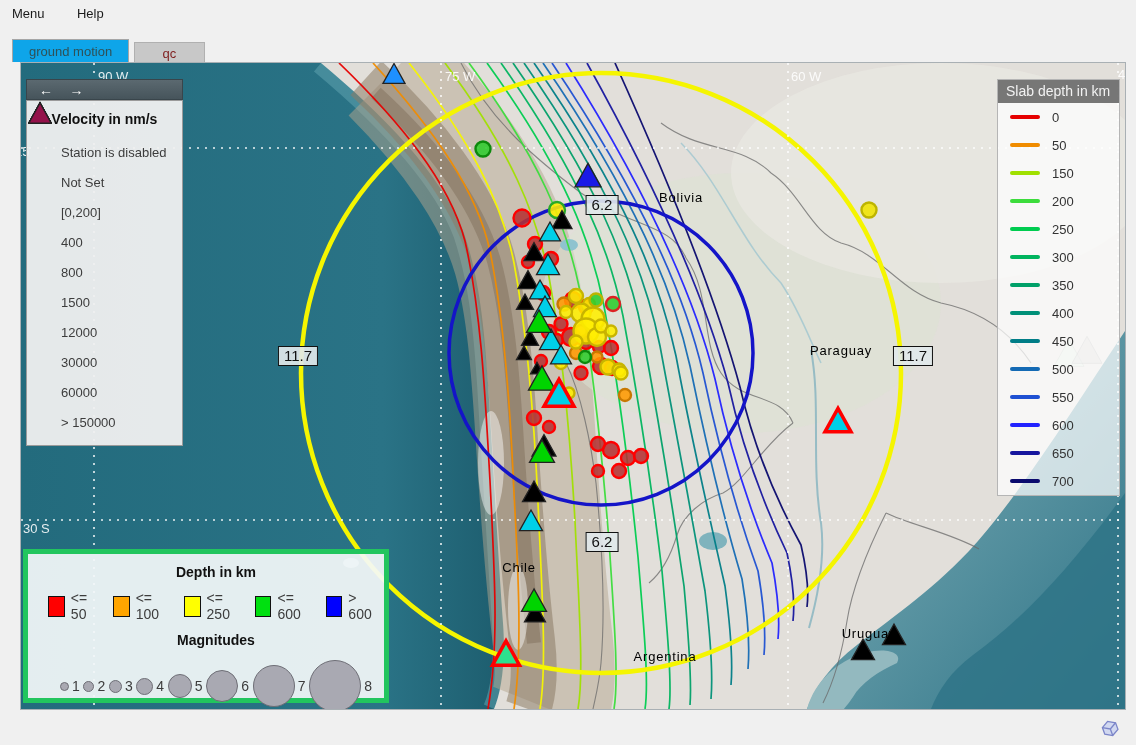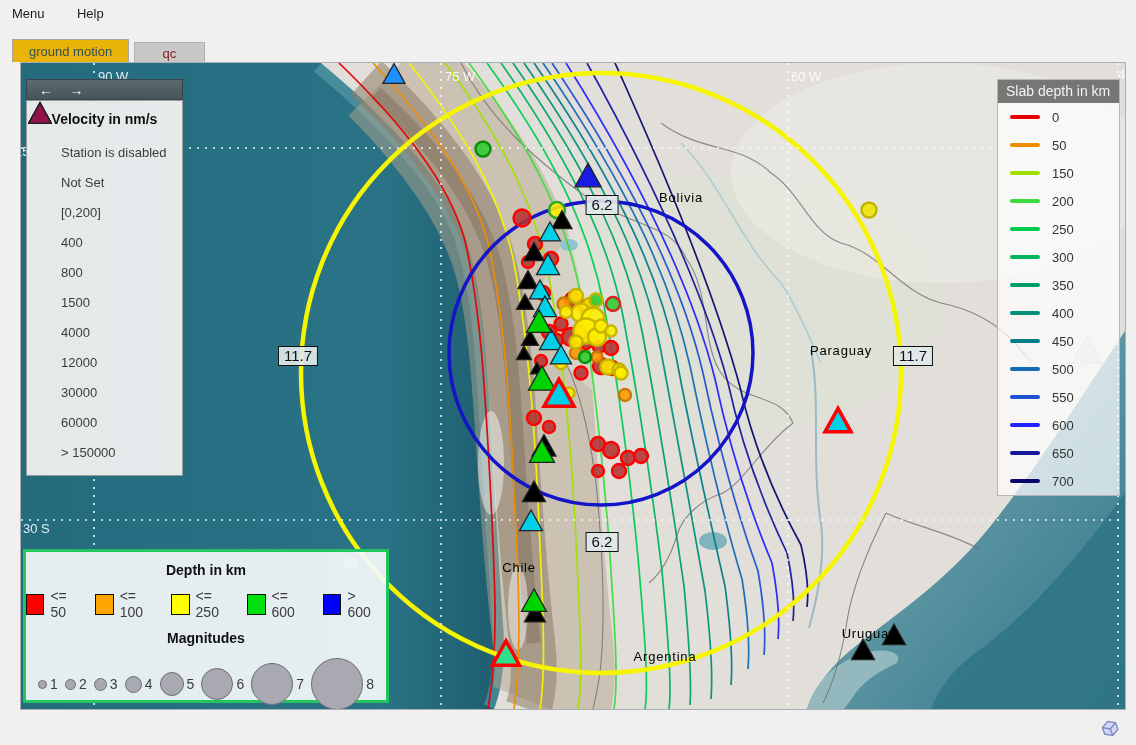--- a/index.html
+++ b/index.html
@@ -16,21 +16,21 @@
     display:inline-block;margin-left:12px;margin-right:16px;margin-top:6px;
     font-size:13px;color:#1a1a1a;cursor:default;
   }
   
   .tabbar{position:absolute;top:39px;left:12px;height:23px;}
   .tab{
     display:inline-block;box-sizing:border-box;vertical-align:bottom;
     font-size:13px;padding:4px 16px 5px 16px;cursor:default;
   }
   .tab.active{
-    background:#eab308;color:#2f5157;border:1px solid #a6a6a6;border-bottom:none;
+    background:#0ea5e9;color:#2f5157;border:1px solid #a6a6a6;border-bottom:none;
     height:23px;
   }
   .tab.inactive{
     background:#c8c8c8;color:#7f1d1d;border:1px solid #b0b0b0;border-bottom:none;
     height:20px;padding:3px 28px 4px 28px;
   }
   
   .map{
     position:absolute;left:20px;top:62px;width:1104px;height:646px;
     border:1px solid #a9b0b4;overflow:hidden;background:#2a7183;
@@ -76,21 +76,21 @@
   .shead{
     background:rgba(100,100,100,0.88);color:#f2f2f2;font-size:14px;
     padding:3px 0 4px 8px;
   }
   .srow{display:flex;align-items:center;height:28px;padding-left:12px;}
   .sswatch{width:30px;height:4px;border-radius:2px;}
   .srow .slabel{font-size:13px;color:#333;margin-left:12px;}
   
   .dlegend{
     position:absolute;left:2px;top:486px;width:366px;height:154px;
-    background:rgba(243,247,249,0.93);border:3px solid #22c55e;box-sizing:border-box;
+    background:rgba(243,247,249,0.93);border:5px solid #22c55e;box-sizing:border-box;padding-left:20px;
   }
   .dtitle{font-size:14px;font-weight:bold;color:#111;text-align:center;margin-top:10px;}
   .drow{display:flex;align-items:center;justify-content:center;margin-top:10px;gap:6px;}
   .dsq{width:21px;height:21px;border:1px solid #111;box-sizing:border-box;}
   .dlab{font-size:14px;color:#3c3c3c;margin-right:8px;}
   .mrow{display:flex;align-items:center;justify-content:space-between;margin:12px 12px 0 12px;}
   .mitem2{display:flex;align-items:center;}
   .mcircle{background:#a9a9b2;border:1.5px solid #6e6e76;border-radius:50%;box-sizing:border-box;}
   .mlab{font-size:14px;color:#3c3c3c;margin-left:3px;}
   
@@ -339,26 +339,20 @@
           <div class="vlabel">800</div>
         </div>
         <div class="vrow">
           <svg width="26" height="24">
             <polygon points="13,2 2,22 24,22" fill="#00d400" stroke="#222" stroke-width="1.2"></polygon>
           </svg>
           <div class="vlabel">1500</div>
         </div>
         <div class="vrow">
           <svg width="26" height="24">
-            <polygon points="13,2 2,22 24,22" fill="#ffff00" stroke="#222" stroke-width="1.2"></polygon>
-          </svg>
-          <div class="vlabel">4000</div>
-        </div>
-        <div class="vrow">
-          <svg width="26" height="24">
             <polygon points="13,2 2,22 24,22" fill="#ffc800" stroke="#222" stroke-width="1.2"></polygon>
           </svg>
           <div class="vlabel">12000</div>
         </div>
         <div class="vrow">
           <svg width="26" height="24">
             <polygon points="13,2 2,22 24,22" fill="#ff9a00" stroke="#222" stroke-width="1.2"></polygon>
           </svg>
           <div class="vlabel">30000</div>
         </div>

